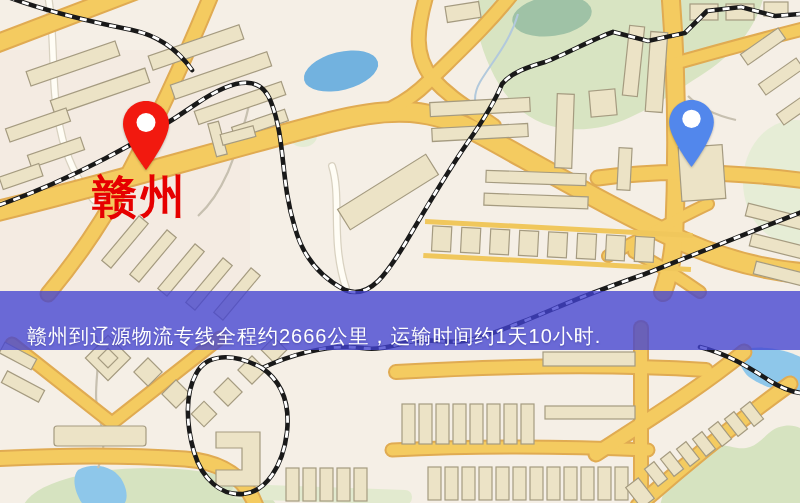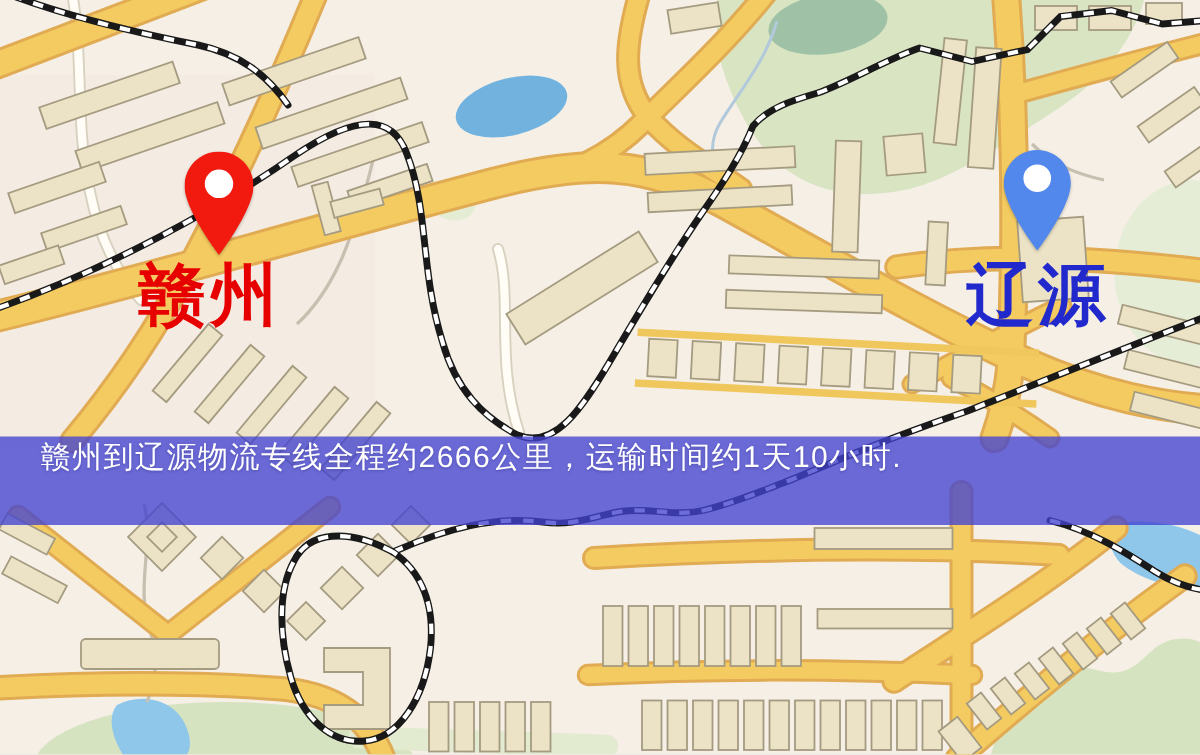--- a/index.html
+++ b/index.html
@@ -21,21 +21,21 @@
   .pin{position:absolute;filter:drop-shadow(0 1px 1px rgba(0,0,0,.25));}
   .pin-origin{left:123px;top:101px;width:46px;height:69px;}
   .pin-dest{left:669px;top:100px;width:45px;height:67px;}
   
   .city-label{position:absolute;font-family:"Liberation Serif",serif;font-weight:700;
               font-size:45px;letter-spacing:3px;line-height:1;white-space:nowrap;}
   .label-origin{left:92px;top:175px;color:#e60000;text-align:right;}
   .label-dest{left:644px;top:175px;color:#2229cc;}
   
   .banner{position:absolute;left:0;top:291px;width:800px;height:59px;
-          background:rgba(67,67,209,0.78);display:flex;align-items:flex-start;}
+          background:rgba(67,67,209,0.78);display:flex;align-items:flex-end;}
   .banner span{color:#ffffff;font-size:20px;padding-left:27px;letter-spacing:1px;
                text-shadow:0 1px 2px rgba(40,40,120,.4);white-space:nowrap;}
 </style>
 </head>
 <body>
 
 <div class="stage">
 
   <svg class="map" width="800" height="503" viewBox="0 0 800 503">
 
@@ -223,21 +223,20 @@
       <path class="ra" d="M262,368 C298,352 330,344 362,348 C382,351 396,344 414,341 C434,338 450,345 470,340 C490,335 506,328 522,322 C542,314 560,306 580,298 C600,290 622,282 645,274 C695,254 755,230 812,208"></path>
       <path class="rb" d="M262,368 C298,352 330,344 362,348 C382,351 396,344 414,341 C434,338 450,345 470,340 C490,335 506,328 522,322 C542,314 560,306 580,298 C600,290 622,282 645,274 C695,254 755,230 812,208"></path>
       <path class="ra" d="M262,368 C232,352 206,354 196,374 C185,394 186,424 194,452 C202,479 221,496 243,494 C266,492 283,466 287,432 C290,403 281,381 262,368 Z"></path>
       <path class="rb" d="M262,368 C232,352 206,354 196,374 C185,394 186,424 194,452 C202,479 221,496 243,494 C266,492 283,466 287,432 C290,403 281,381 262,368 Z"></path>
       <path class="ra" d="M700,347 C728,354 750,368 770,381 C786,391 800,394 812,394"></path>
       <path class="rb" d="M700,347 C728,354 750,368 770,381 C786,391 800,394 812,394"></path>
     </g>
   </svg>
 
   <div class="city-label label-origin">赣州</div>
-  <div class="city-label label-dest">辽源</div>
 
   <svg class="pin pin-origin" viewBox="0 0 32 48">
     <path d="M16 0 C7.16 0 0 7.16 0 16 c0 11.2 16 32 16 32 s16 -20.8 16 -32 C32 7.16 24.84 0 16 0 z" fill="#f2190f"></path>
     <circle cx="16" cy="15" r="6.6" fill="#ffffff"></circle>
   </svg>
 
   <svg class="pin pin-dest" viewBox="0 0 32 48">
     <path d="M16 0 C7.16 0 0 7.16 0 16 c0 11.2 16 32 16 32 s16 -20.8 16 -32 C32 7.16 24.84 0 16 0 z" fill="#5287ec"></path>
     <circle cx="16" cy="13.5" r="6.6" fill="#ffffff"></circle>
   </svg>

